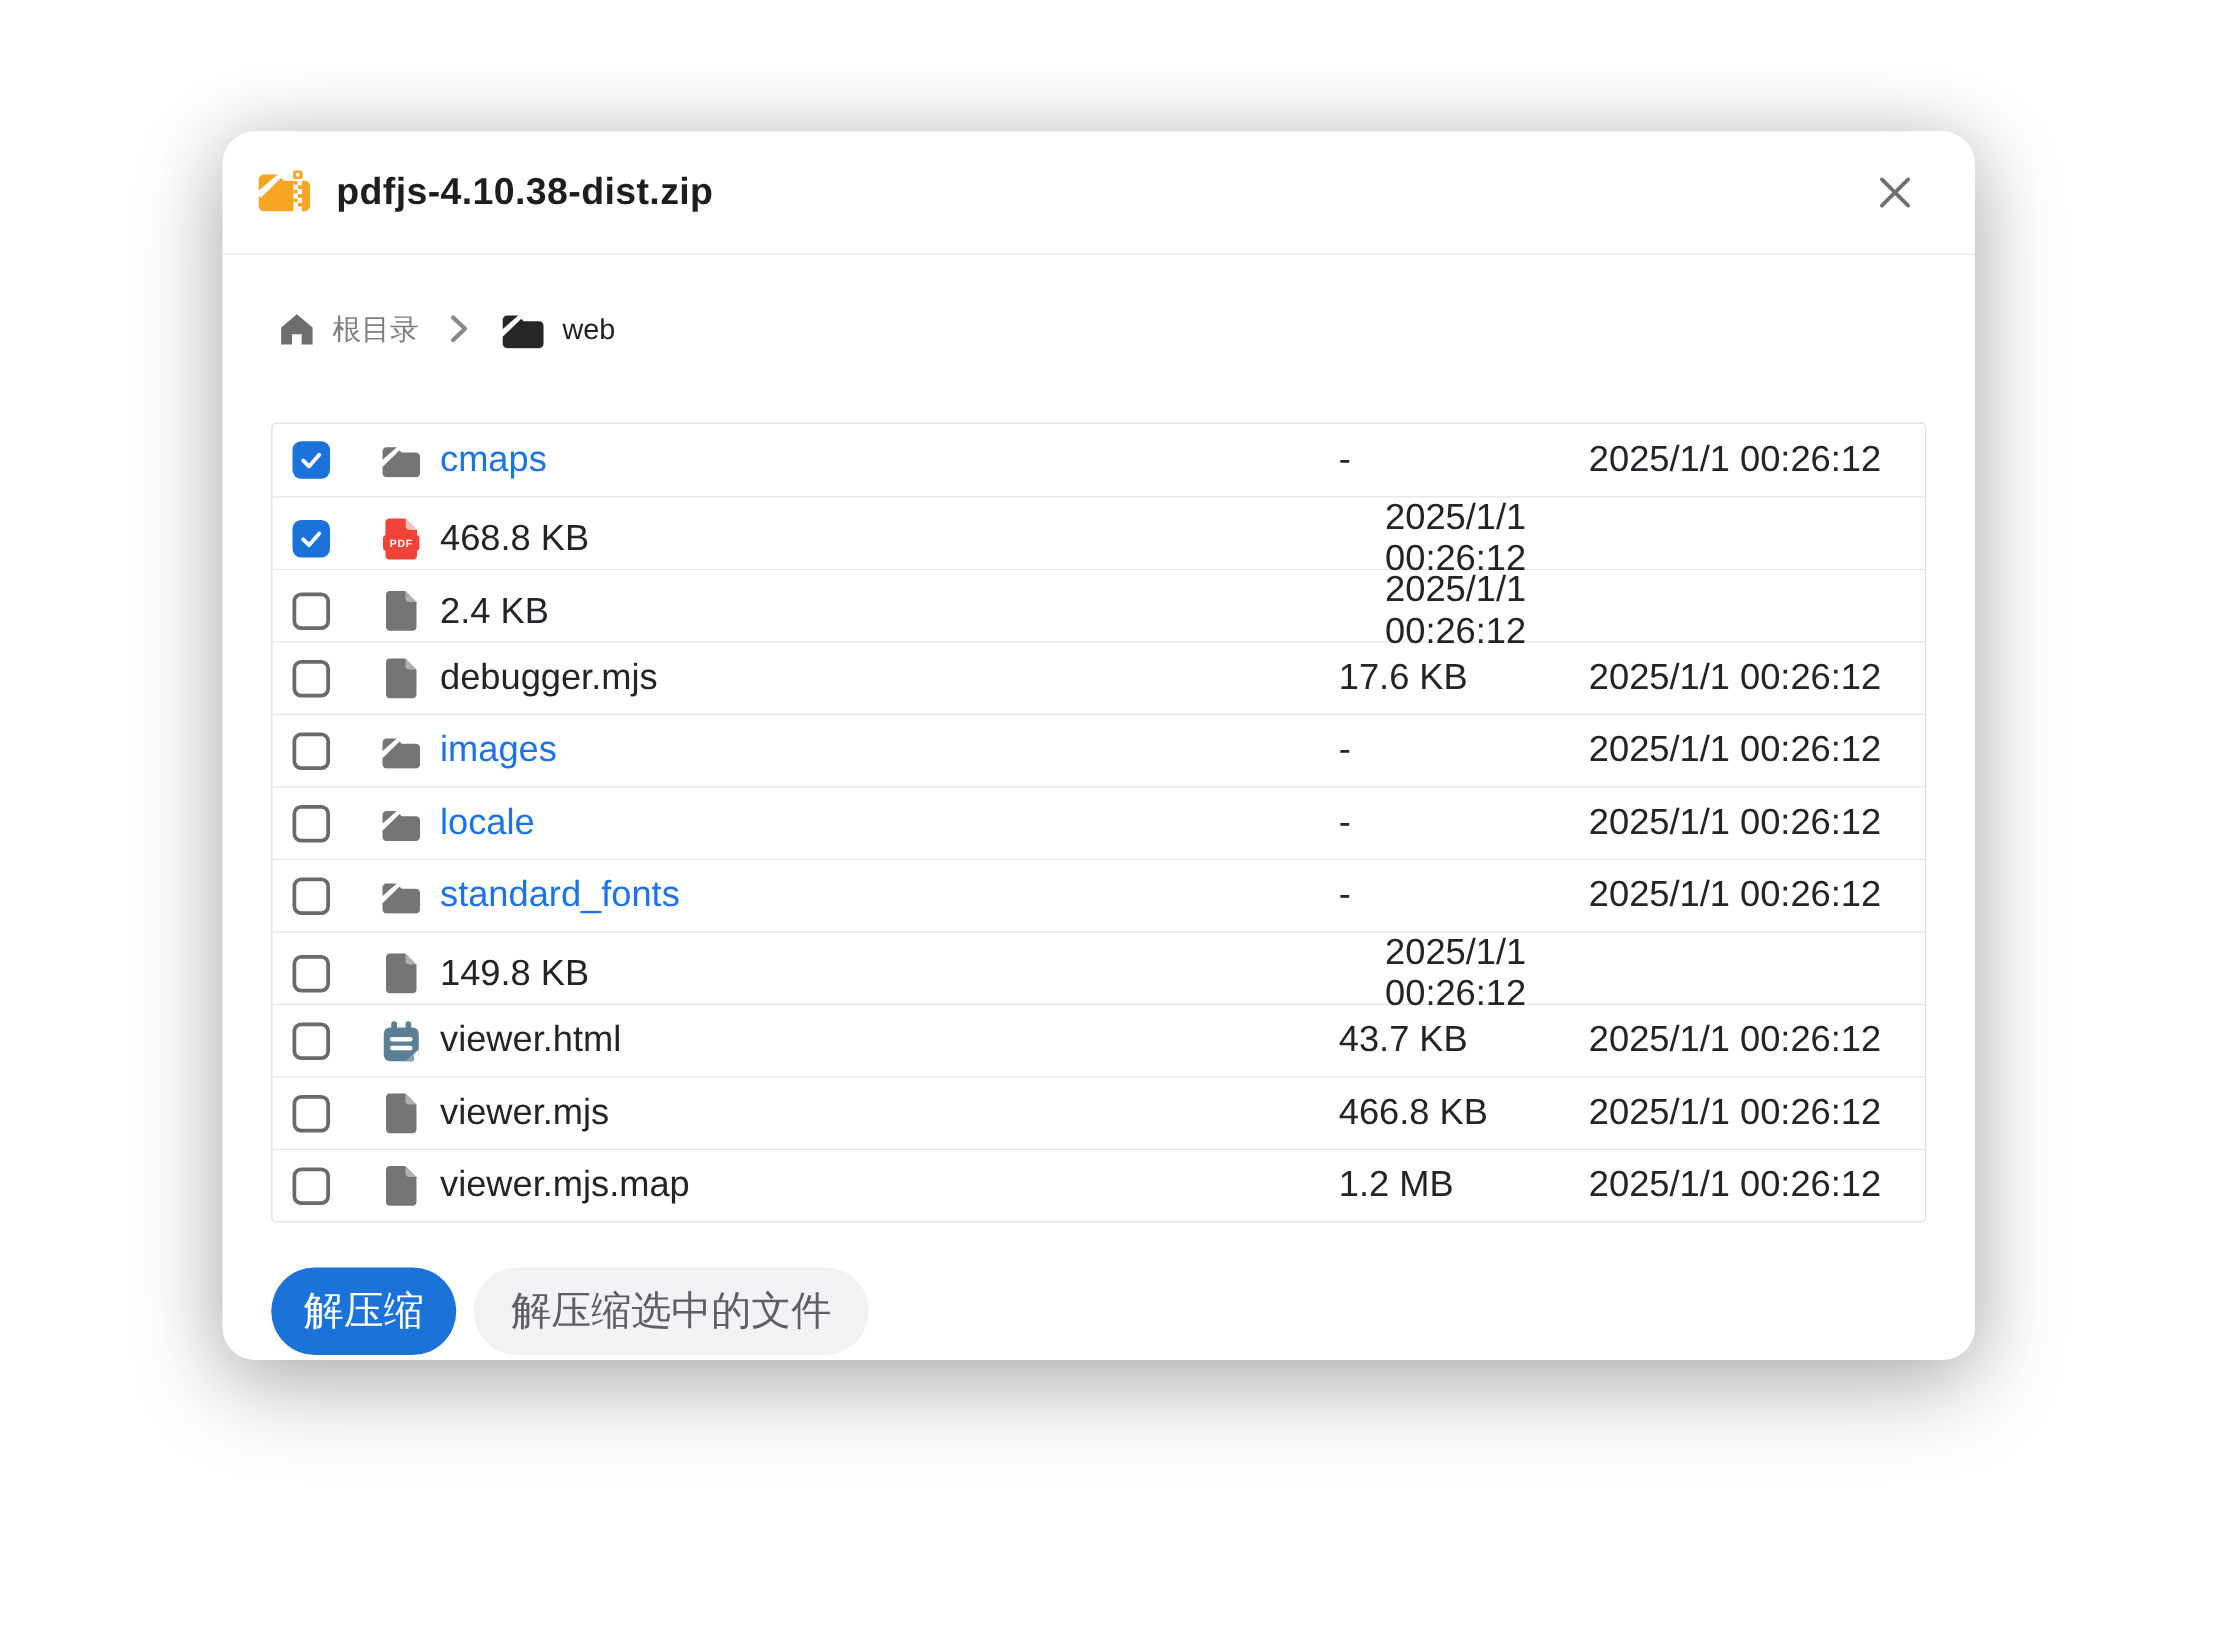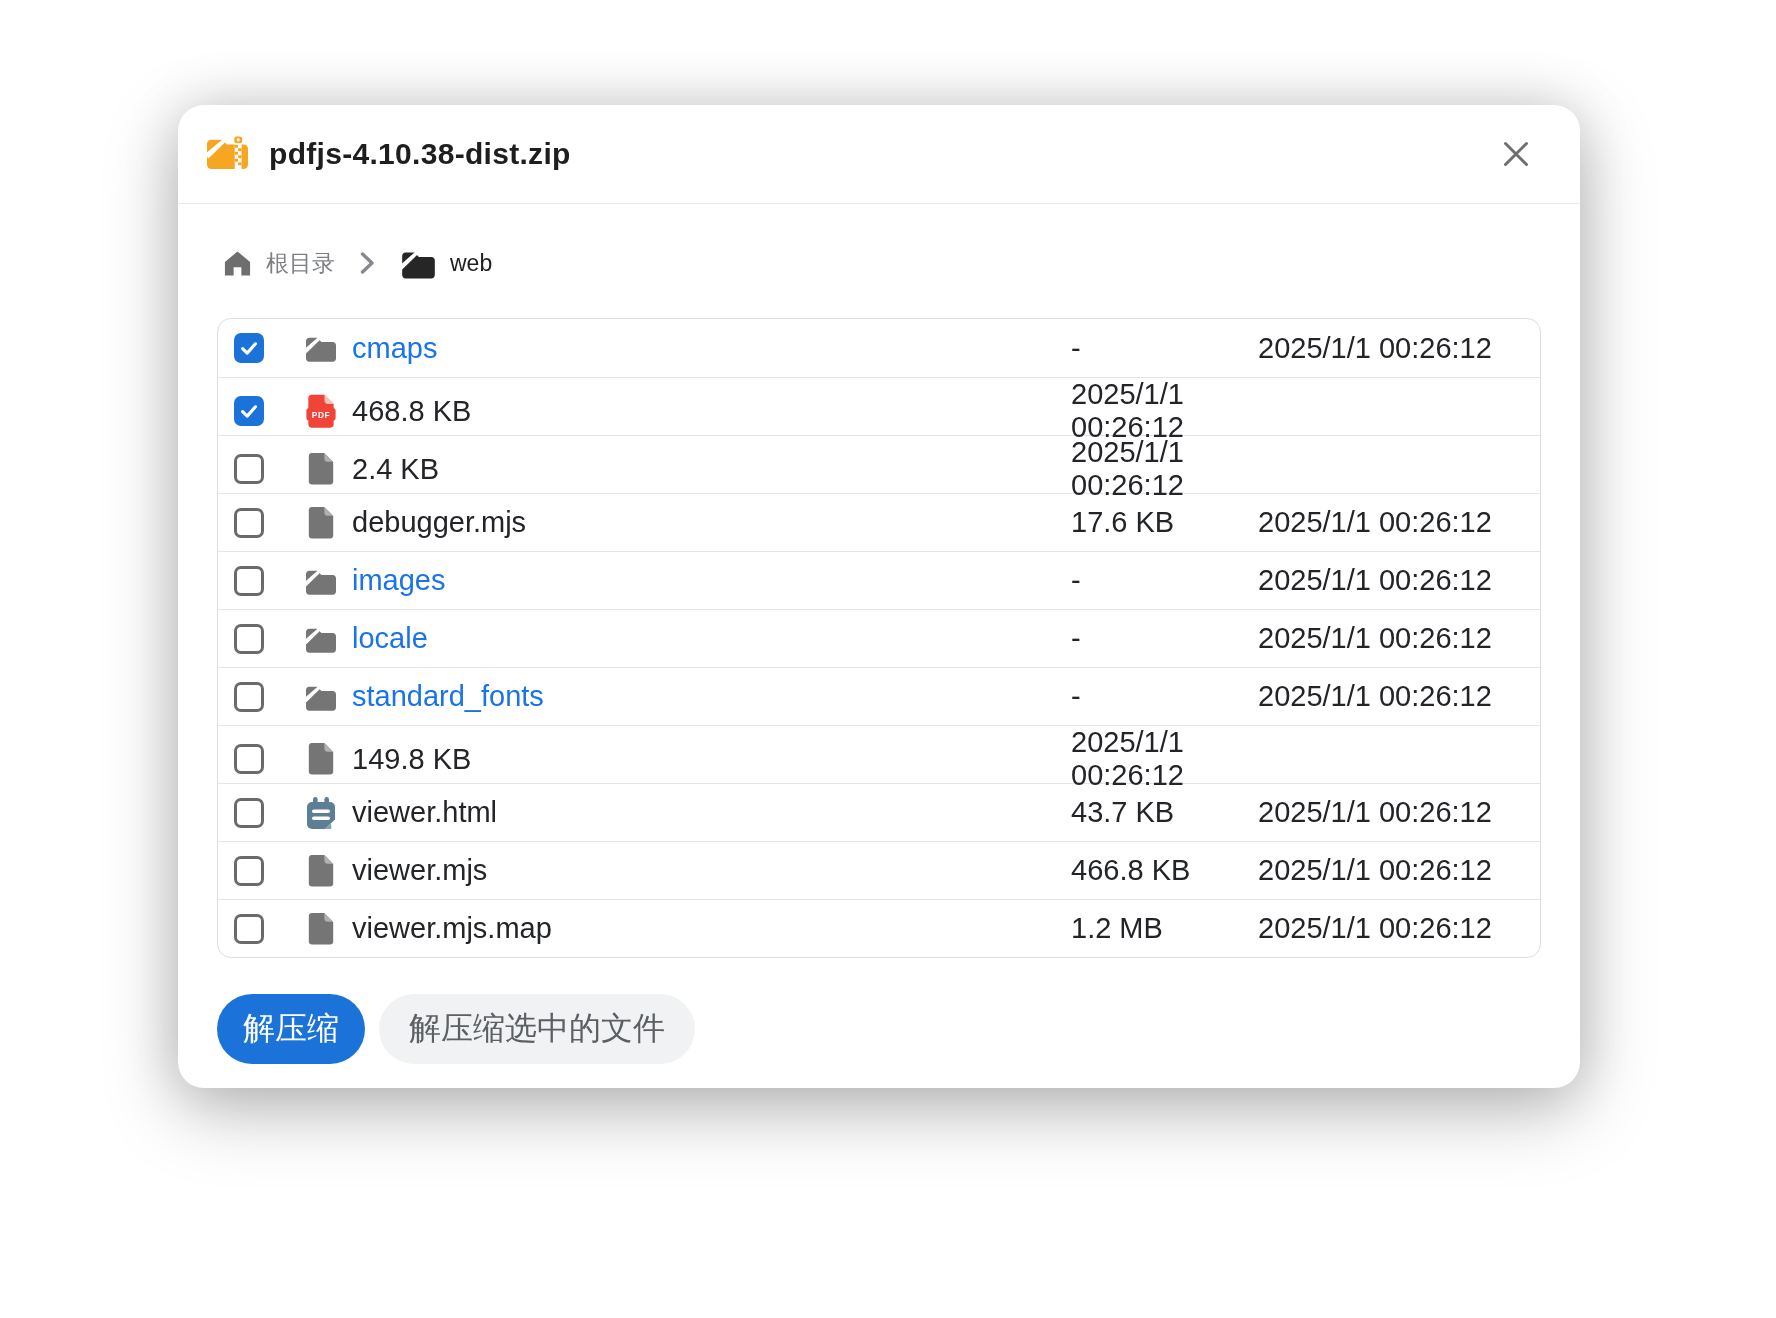--- a/index.html
+++ b/index.html
@@ -27,34 +27,34 @@
   .dlg-title{font-size:30px;font-weight:700;color:#1e1e1e;letter-spacing:.3px}
   .close-btn{margin-left:auto;width:42px;height:42px;border:none;background:transparent;
     display:flex;align-items:center;justify-content:center;cursor:pointer}
   .hdr-divider{height:1px;background:#e8eaec}
   .dlg-body{padding:0 39px}
   .breadcrumb{margin-top:40px;height:38px;display:flex;align-items:center;gap:13px;font-size:23px;padding-left:5px}
   .crumb{display:flex;align-items:center;gap:13px}
   .crumb-root .crumb-label{color:var(--muted-text)}
   .crumb-current .crumb-label{color:#1f1f1f;font-weight:500}
   .bc-sep{margin:0 10px;display:flex;align-items:center}
-  .file-table{margin-top:36px;border:1px solid #dcdee0;border-radius:14px;overflow:hidden;background:#fff}
+  .file-table{margin-top:56px;border:1px solid #dcdee0;border-radius:4px;overflow:hidden;background:#fff}
   .row{display:grid;grid-template-columns:56px 62px 1fr 187px 260px;align-items:center;
     height:58px;padding:0 22px 0 16px}
   .row + .row{border-top:1px solid #e4e5e7}
   .checkbox{width:30px;height:30px;border-radius:7px;border:3px solid #696a6c;background:#fff;
     display:flex;align-items:center;justify-content:center;cursor:pointer}
   .checkbox.checked{border:none;background:var(--checkbox-fill)}
   .checkbox svg{display:none}
   .checkbox.checked svg{display:block}
   .icon-cell{display:flex;align-items:flex-start;justify-content:center}
   .fname{font-size:29px;color:var(--row-text)}
   .fname.link{color:var(--accent-link);font-weight:500;cursor:pointer}
   .size{font-size:29px;color:var(--row-text)}
-  .date{font-size:29px;color:var(--row-text);text-align:left}
+  .date{font-size:29px;color:var(--row-text);text-align:center}
   .actions{margin-top:36px;display:flex;gap:14px;align-items:center}
   .btn{height:70px;border:none;border-radius:35px;font-size:32px;display:flex;align-items:center;
     justify-content:center;cursor:pointer;font-family:inherit}
   .btn-primary{background:var(--primary-button-bg);color:var(--primary-button-text);padding:0 26px;font-weight:500}
   .btn-secondary{background:var(--secondary-button-bg);color:var(--secondary-button-text);padding:0 30px}
   
   .zbody{fill:var(--zip-icon)}
   .fbody{fill:var(--generic-icon)}
   .fbody-dark{fill:var(--breadcrumb-folder)}
   .pbody{fill:var(--pdf-icon)}

